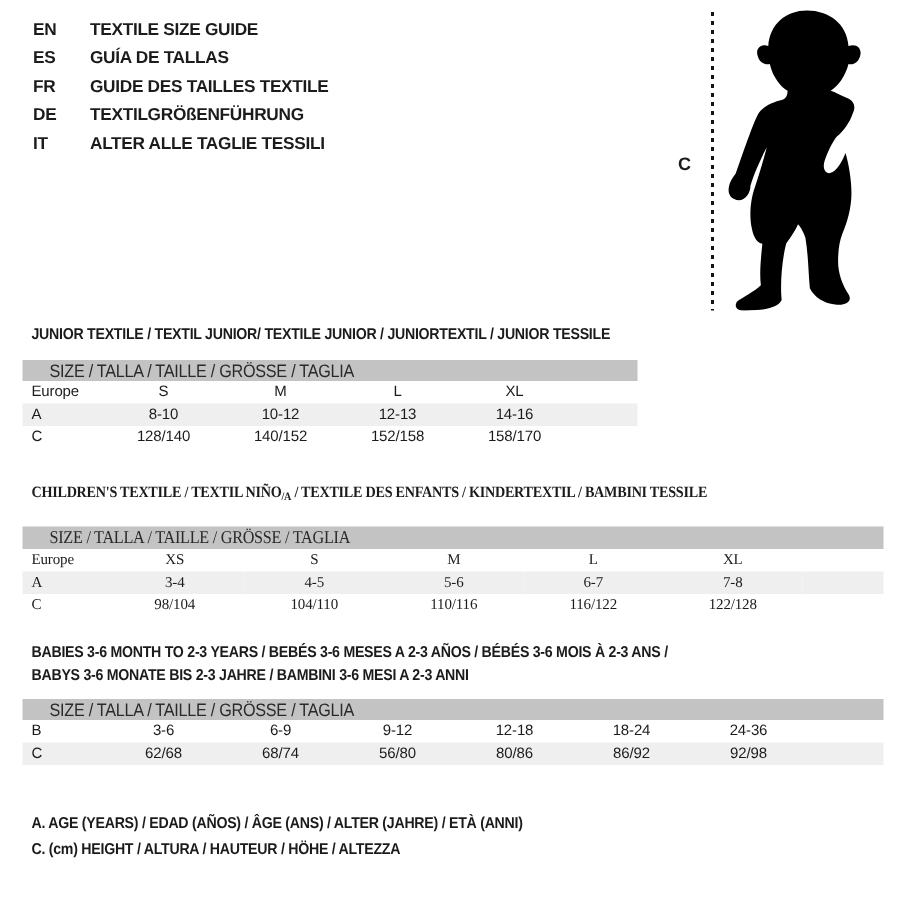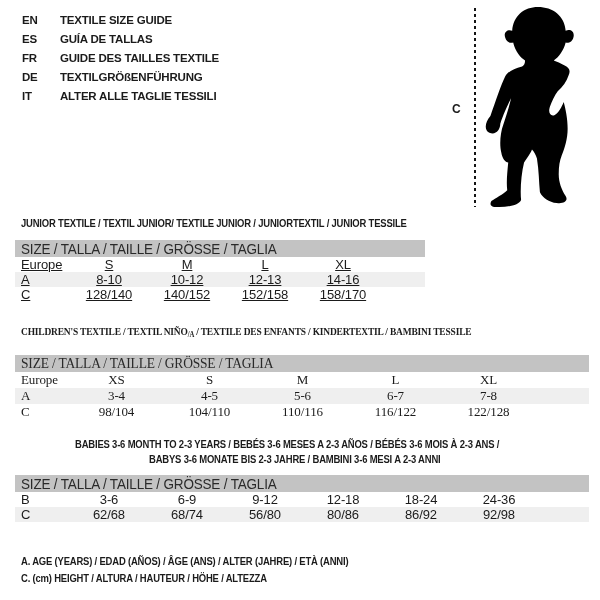--- a/index.html
+++ b/index.html
@@ -26,33 +26,33 @@
   }
   .c-label { position:absolute; left:12px; top:102px; font-weight:bold; font-size:12px; }
   .figure svg { position:absolute; left:40px; top:4px; }
 
   
   .section { margin-left:15px; }
   .title { margin-left:6px; font-weight:bold; font-size:10.5px; line-height:12px; white-space:nowrap; }
   .cond { display:inline-block; transform:scaleX(0.9); transform-origin:0 50%; white-space:nowrap; letter-spacing:-0.2px; }
   .subtxt { font-size:7.5px; vertical-align:-2px; }
 
-  .s1 { margin-top:5px;text-decoration:underline; }
+  .s1 { margin-top:5px; }
   .s1 .title { margin-bottom:11px; }
   .s2 { margin-top:24px;font-family:Liberation Serif, serif; }
   .s2 .title { margin-bottom:14px; }
   .s3 { margin-top:17px; }
-  .s3 .title { margin-bottom:8px; line-height:15px;text-align:center; }
+  .s3 .title { margin-bottom:8px; line-height:15px; }
 
   table.size-table { border-collapse:collapse; table-layout:fixed; }
   table.t1 { width:410px; }
   table.t2, table.t3 { width:574px; }
-  td { font-size:13px; height:15px; text-align:center; vertical-align:middle; padding:0; letter-spacing:-0.1px; }
+  td { font-size:10px; height:15px; text-align:center; vertical-align:middle; padding:0; letter-spacing:-0.1px; }
   td.lab { text-align:left; padding-left:6px; }
-  tr.size-bar td { background:#c3c3c3; height:14px; text-align:left; padding-left:6px; color:#2a2a2a; font-size:15px; }
+  tr.size-bar td { background:#c3c3c3; height:14px; text-align:left; padding-left:18px; color:#2a2a2a; font-size:12px; }
   tr.shade td { background:#efefef; }
 
   
   .legend { margin:31px 0 0 21px; }
   .legend-line { font-weight:bold; font-size:10.5px; line-height:17px; white-space:nowrap; }
 </style>
 </head>
 <body>
 
 <div class="page">

